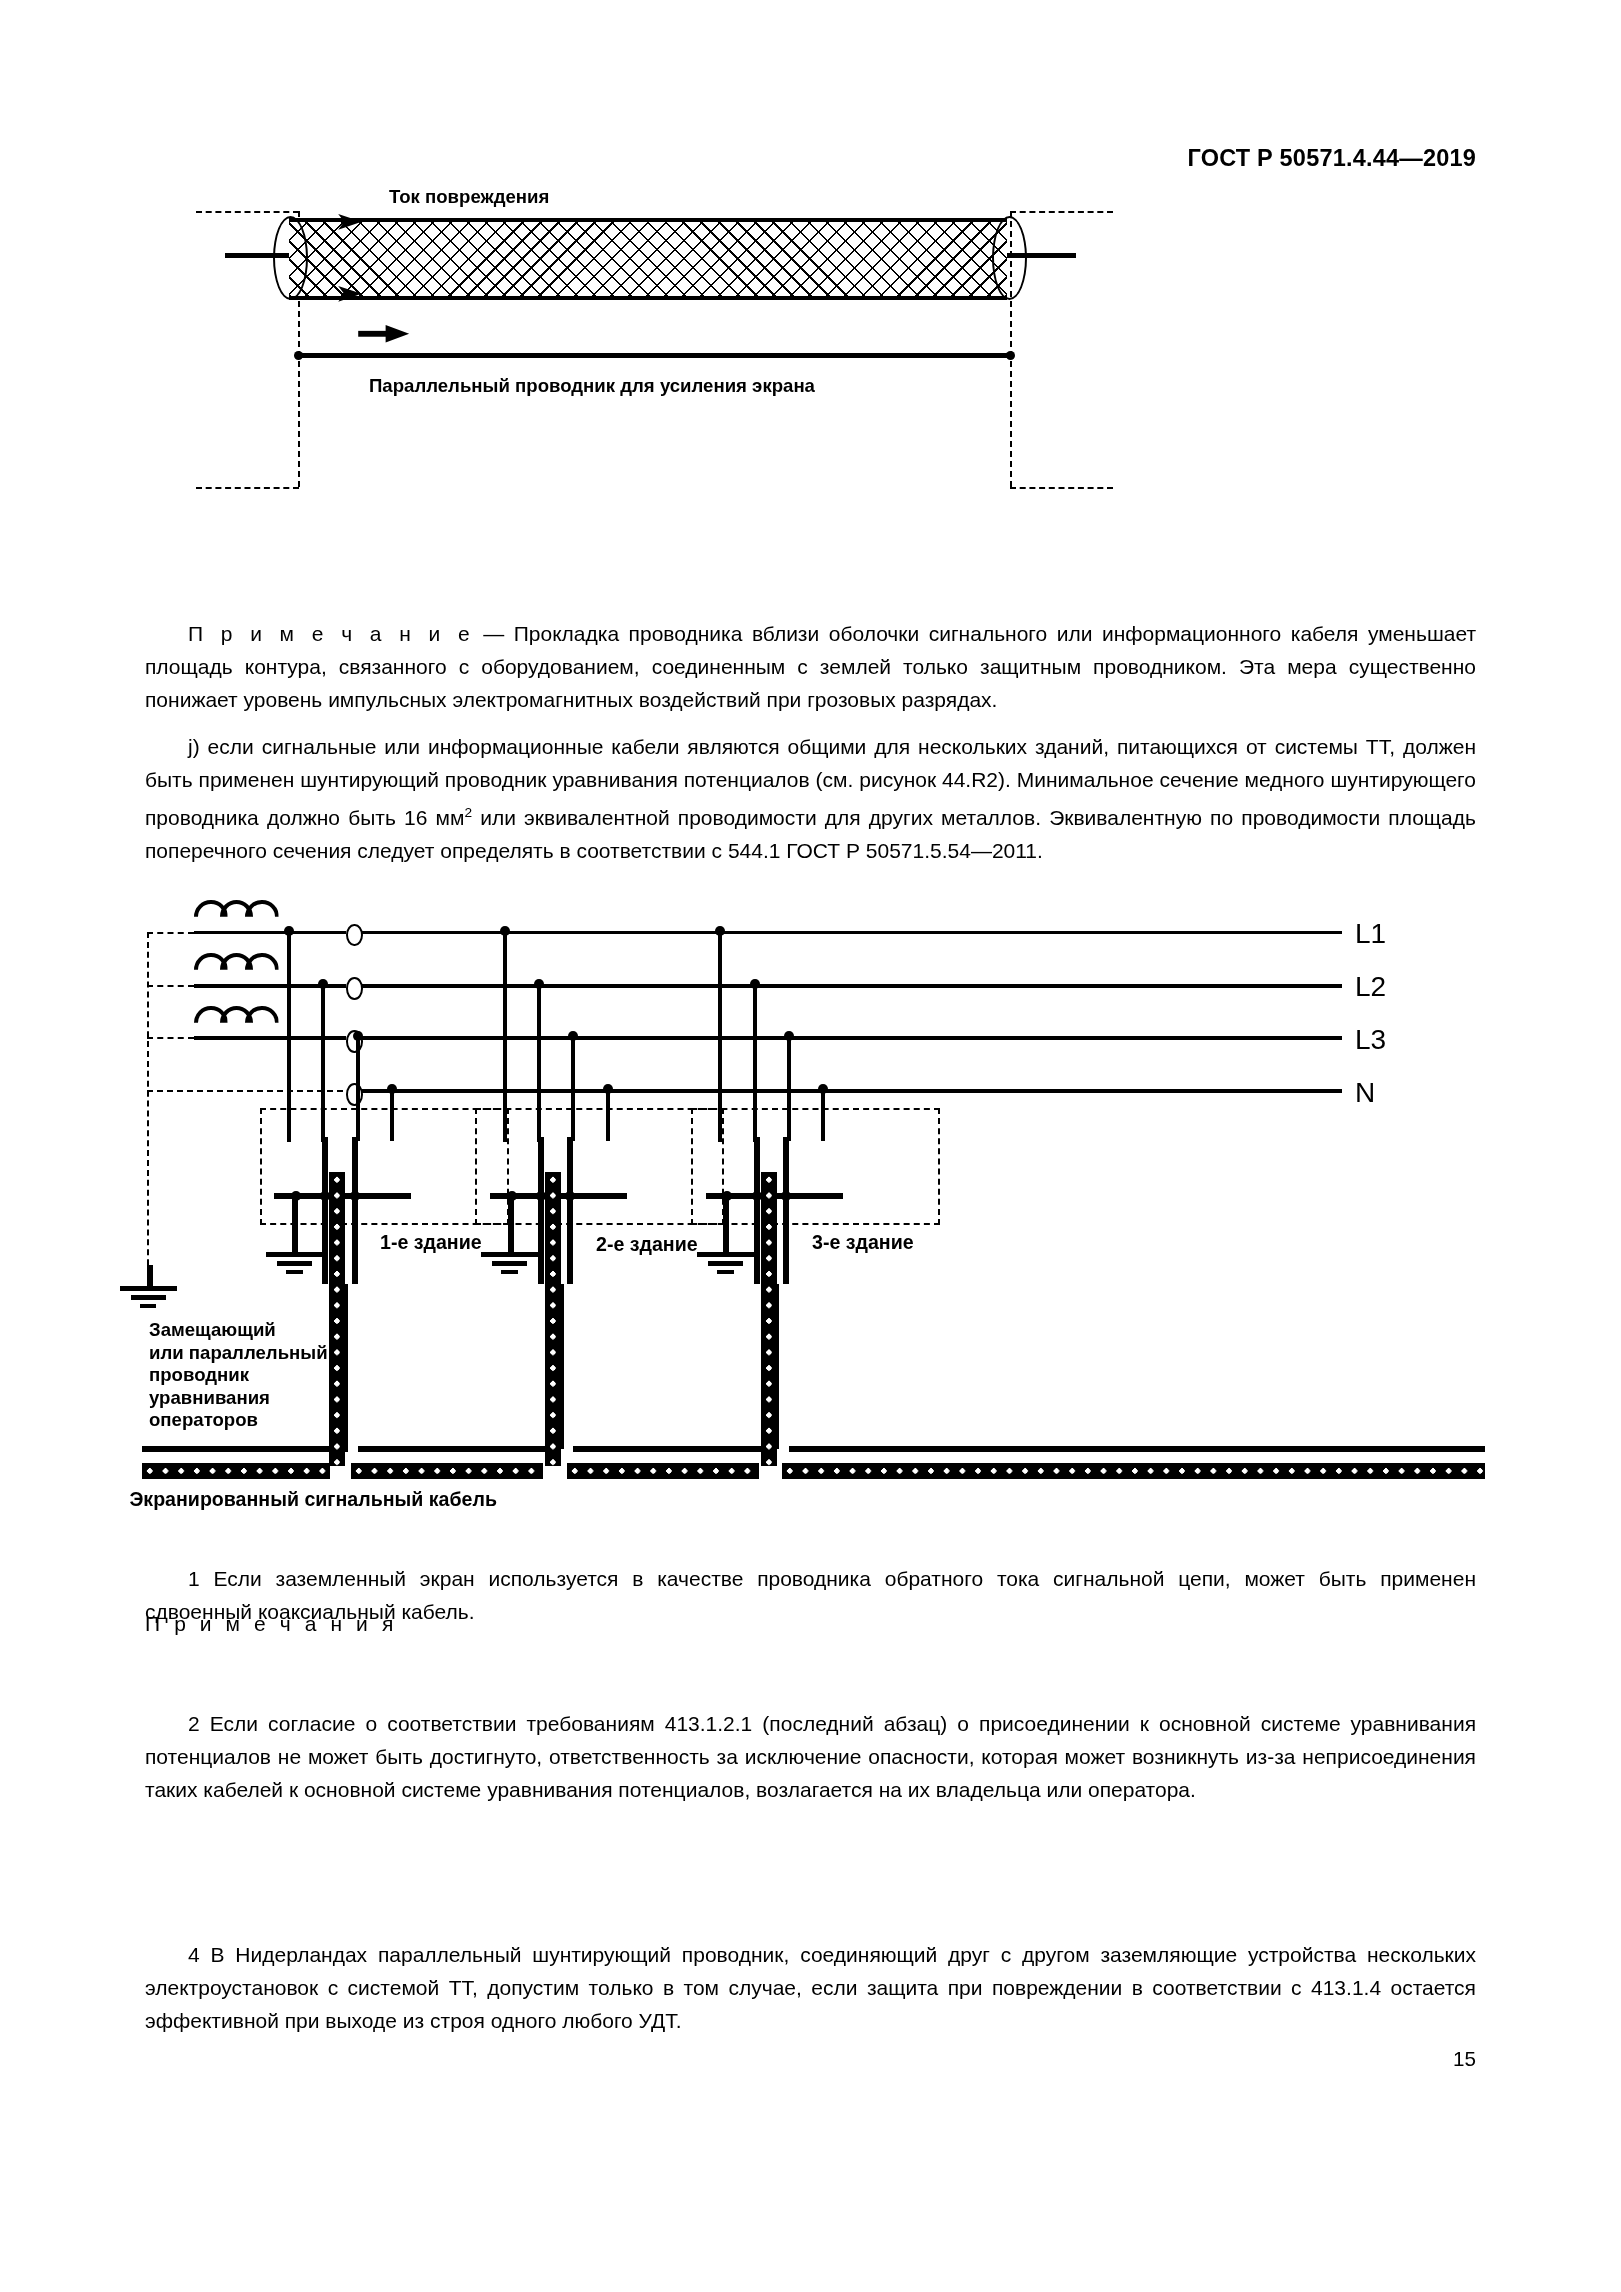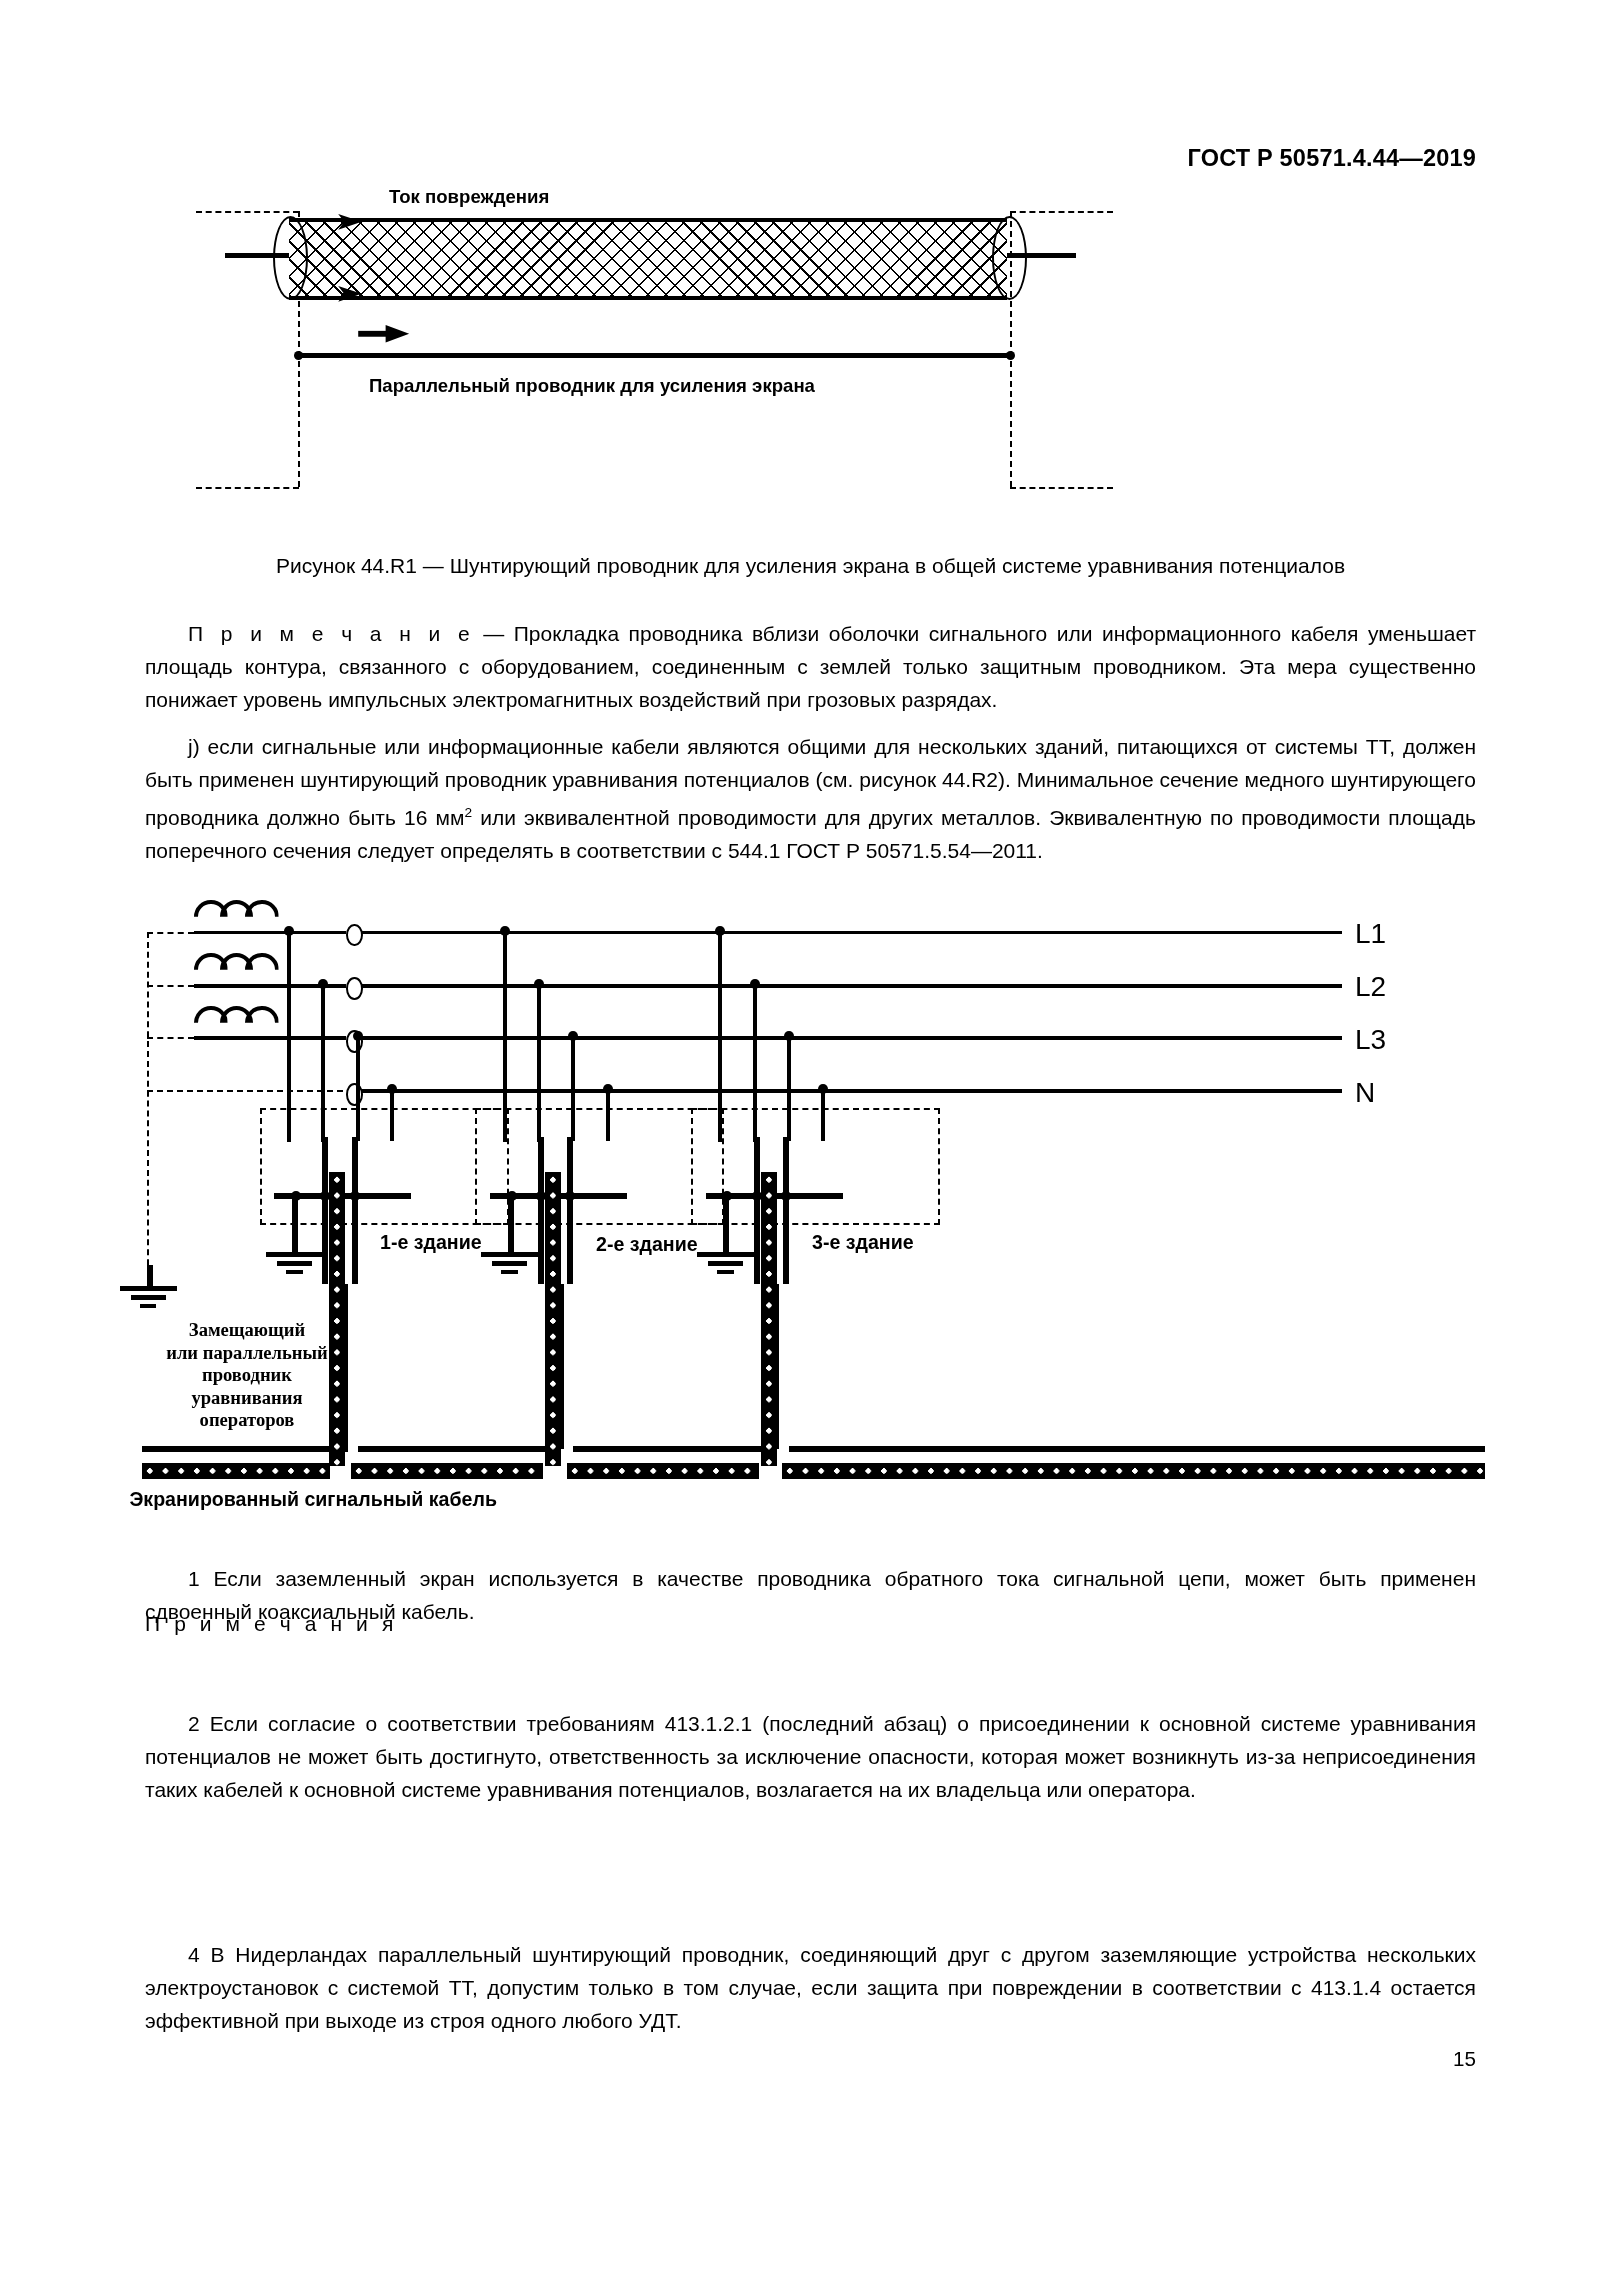--- a/index.html
+++ b/index.html
@@ -226,23 +226,22 @@
     background-size: 15.7px 15.7px;
   }
   .solidbar-h { position: absolute; background: #000; height: 5.9px; }
   .solidbar-v { position: absolute; background: #000; width: 5.9px; }
 
   #fig-r2 .eq-label {
     position: absolute;
     font-size: 18.6px;
     font-weight: bold;
     line-height: 22.5px;
-    text-align: center;
+    text-align: left;
     white-space: nowrap;
-    font-family: Liberation Serif, serif;
   }
   #fig-r2 .cable-label {
     position: absolute;
     font-size: 19.6px;
     font-weight: bold;
     white-space: nowrap;
   }
 </style>
 </head>
 <body>
@@ -282,21 +281,20 @@
     <div class="dot" style="left:98px; top:143px;"></div>
     <div class="dot" style="left:810px; top:143px;"></div>
     <svg style="position:absolute;left:162px;top:116px;" width="69" height="19.6" viewBox="0 0 70 20">
       <rect x="0" y="7" width="34" height="6" fill="#000"></rect>
       <polygon points="28,1 52,10 28,19" fill="#000"></polygon>
     </svg>
 
     <div class="lbl" style="left:173px; top:167px;">Параллельный проводник для усиления экрана</div>
   </div>
 
-  <div class="caption" style="top:551px;">Рисунок 44.R1 — Шунтирующий проводник для усиления экрана в общей системе уравнивания потенциалов</div>
 
   <div class="body-text indent" style="top:617px;">
     <span class="spaced">П р и м е ч а н и е</span><span> — </span><span>Прокладка проводника вблизи оболочки сигнального или информационного кабеля уменьшает площадь контура, связанного с оборудованием, соединенным с землей только защитным проводником. Эта мера существенно понижает уровень импульсных электромагнитных воздействий при грозовых разрядах.</span>
   </div>
 
   <div class="body-text indent" style="top:730px;">
     <span>j) если сигнальные или информационные кабели являются общими для нескольких зданий, питающихся от системы ТТ, должен быть применен шунтирующий проводник уравнивания потенциалов (см. рисунок 44.R2). Минимальное сечение медного шунтирующего проводника должно быть 16 мм</span><span class="sup">2</span><span> или эквивалентной проводимости для других металлов. Эквивалентную по проводимости площадь поперечного сечения следует определять в соответствии с 544.1 </span><span class="ital">ГОСТ Р 50571.5.54—2011</span><span>.</span>
   </div>
 
   <div id="fig-r2">

